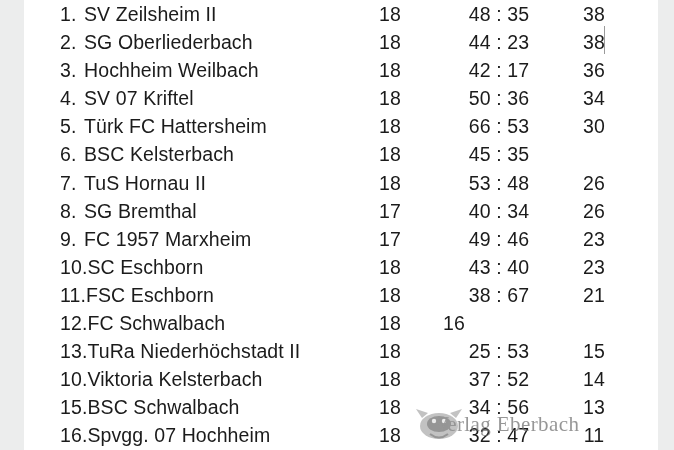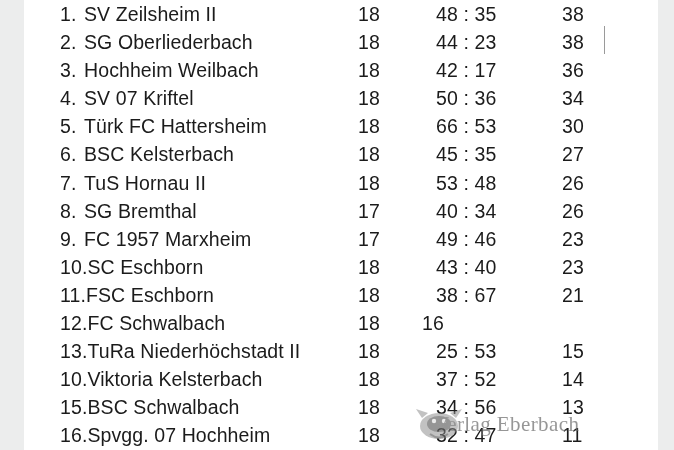--- a/index.html
+++ b/index.html
@@ -61,33 +61,33 @@
     box-sizing: border-box;
     white-space: nowrap;
     overflow: hidden;
   }
   .c-rank {
     display: inline-block;
     min-width: 24px;
   }
   .c-games {
     width: 78px;
-    text-align: left;
+    text-align: center;
     padding-left: 14px;
     box-sizing: border-box;
   }
   .c-goals {
     width: 140px;
-    text-align: left;
+    text-align: center;
     padding-left: 14px;
     box-sizing: border-box;
   }
   .c-points {
     width: 86px;
-    text-align: left;
+    text-align: center;
     padding-right: 22px;
     box-sizing: border-box;
   }
   
   .edge-rule {
     position: absolute;
     left: 604px;
     top: 26px;
     width: 1px;
     height: 28px;
@@ -175,21 +175,20 @@
       <div class="c-goals">66 : 53</div>
       <div class="c-points">30</div>
     </div>
 
     <div class="row">
       <div class="c-team">
         <span class="c-rank">6.</span><span>BSC Kelsterbach</span>
       </div>
       <div class="c-games">18</div>
       <div class="c-goals">45 : 35</div>
-      <div class="c-points">27</div>
     </div>
 
     <div class="row">
       <div class="c-team">
         <span class="c-rank">7.</span><span>TuS Hornau II</span>
       </div>
       <div class="c-games">18</div>
       <div class="c-goals">53 : 48</div>
       <div class="c-points">26</div>
     </div>

